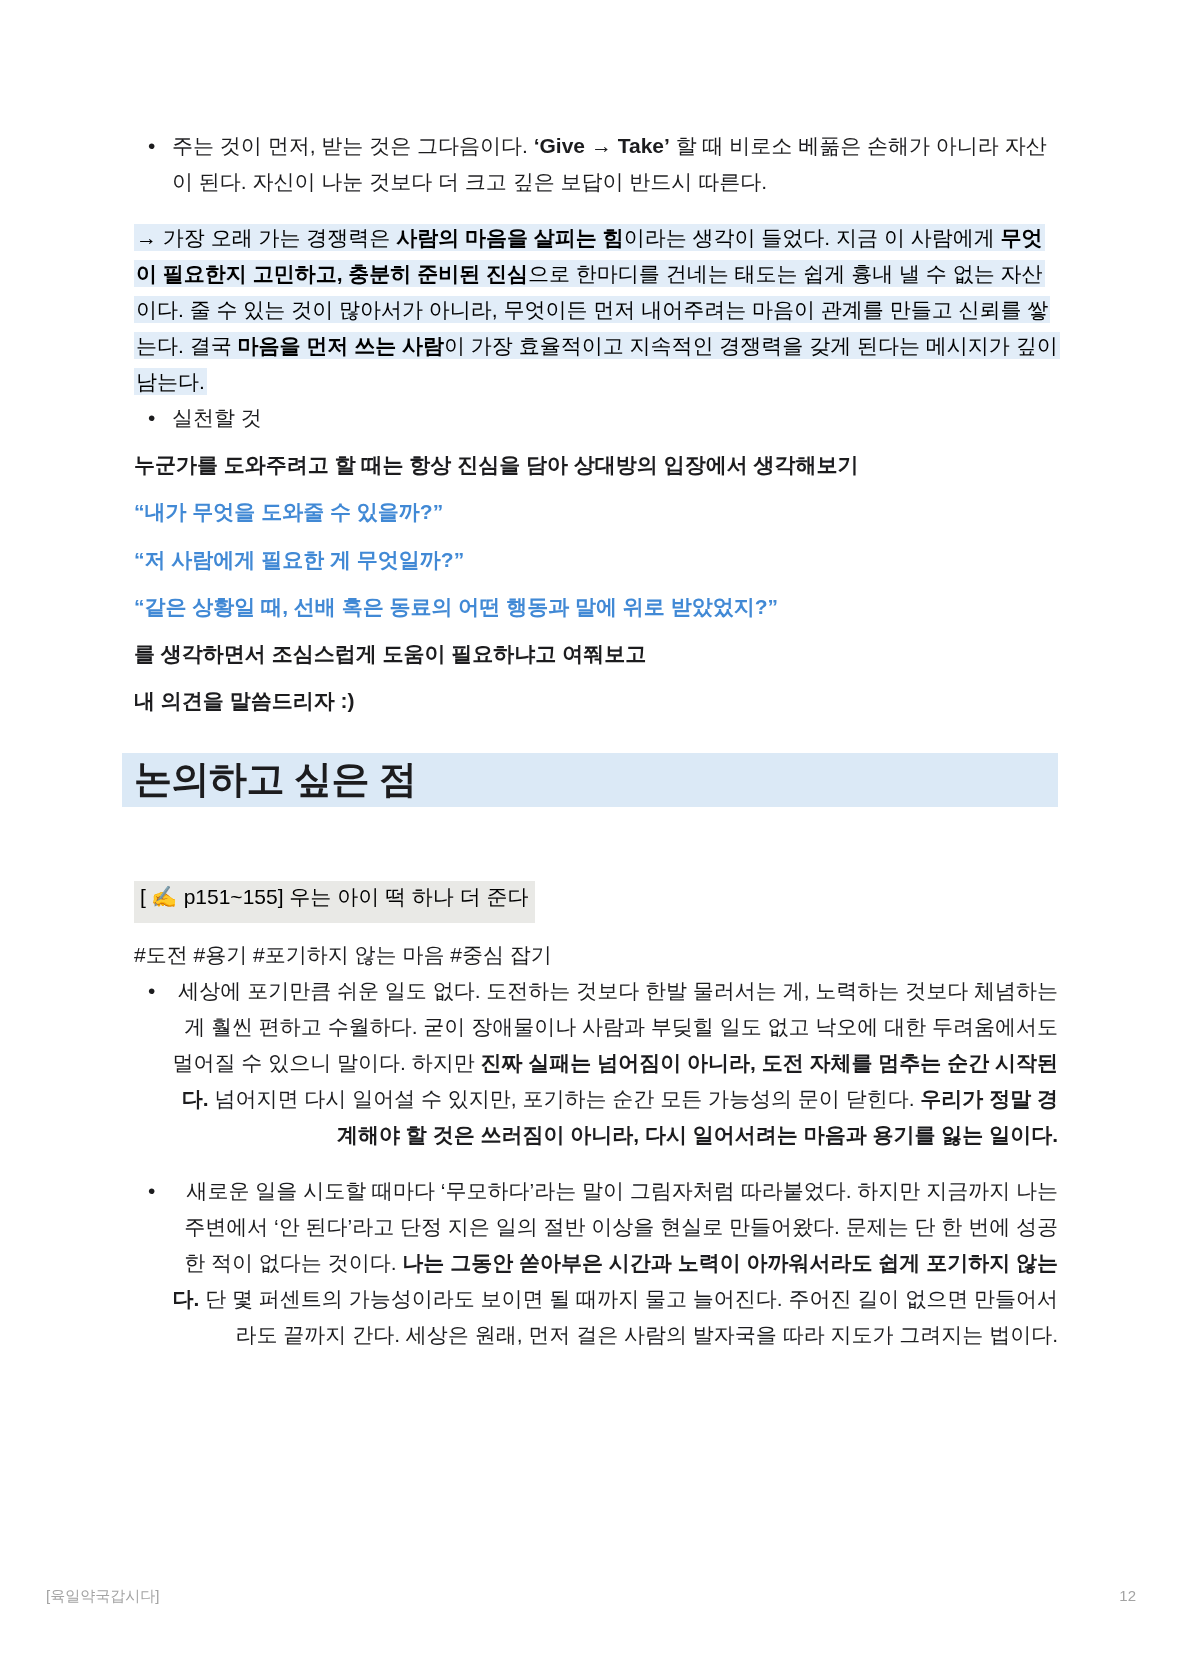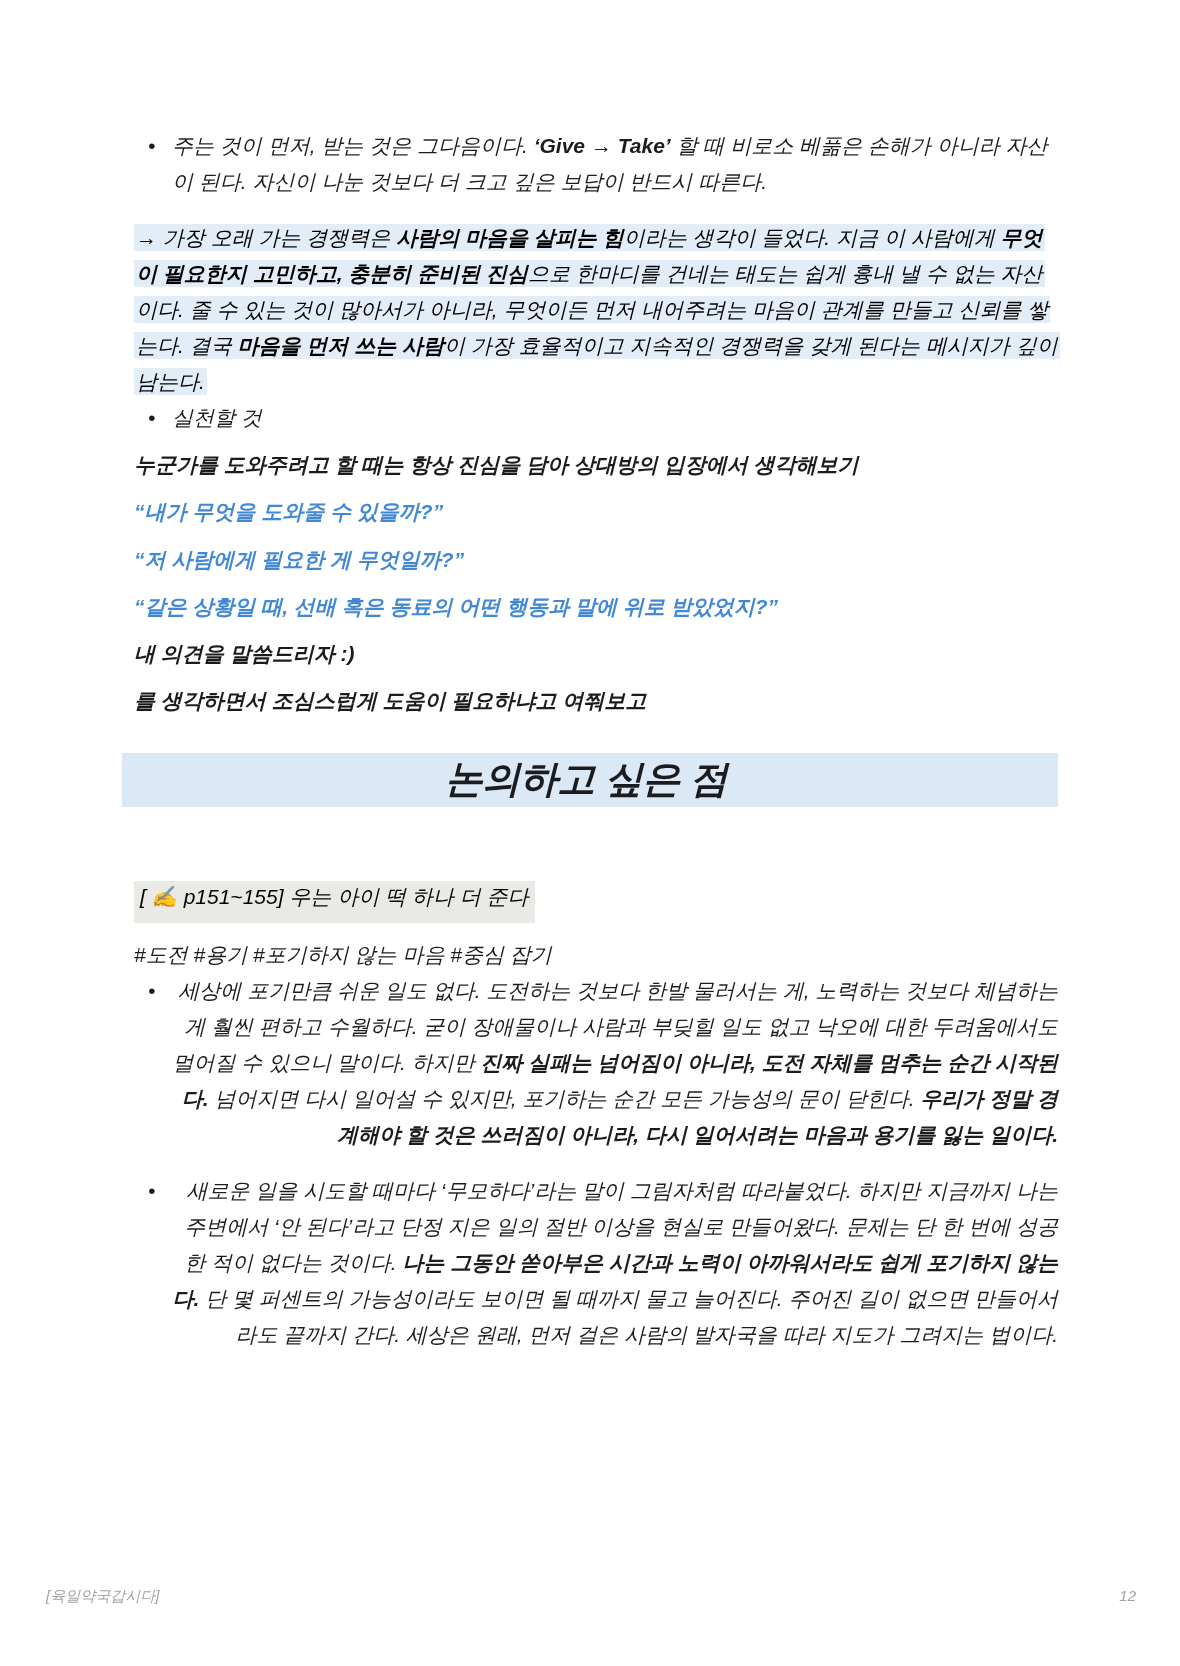--- a/index.html
+++ b/index.html
@@ -2,21 +2,21 @@
 <html lang="ko" style="--text: #1c1c1e; --blue: #4189d5; --hl_blue: #e2edf8; --header_bg: #dbe9f6; --hl_gray: #e9e9e6; --muted: #a3a3a3;"><head>
 <meta charset="utf-8">
 <style>
   html,body{margin:0;padding:0;}
   body{
     width:1180px;height:1666px;background:#ffffff;
     font-family:"Liberation Sans","DejaVu Sans",sans-serif;
     color:var(--text,#1c1c1e);
     -webkit-font-smoothing:antialiased;
   }
-  .page{position:relative;width:1180px;height:1666px;overflow:hidden;background:#fff;font-style:italic;}
+  .page{position:relative;width:1180px;height:1666px;overflow:hidden;background:#fff;}
   .content{
     box-sizing:border-box;
     padding:128px 122px 0 134px;
     font-size:21px;line-height:36px;
     word-break:break-all;
   }
   .b{font-weight:700;}
   p{margin:0;}
   ul.doc-list{list-style:none;margin:0;padding:0;}
   ul.doc-list > li{position:relative;padding-left:38px;}
@@ -35,21 +35,20 @@
   .practice-list{margin-top:48px;}
   .bold-para{font-weight:700;margin-top:11px;}
   .blue{color:var(--blue,#4189d5);}
   .q-block{line-height:37px;}
   .section-heading{
     margin:34px 0 0 -12px;
     background:var(--header_bg,#dbe9f6);
     font-size:38px;line-height:48px;font-weight:700;
     padding:2px 20px 4px 12px;
     letter-spacing:-0.5px;
-    text-align:center;
   }
   .page-ref{margin-top:72px;}
   .gray-hl{
     background:var(--hl_gray,#e9e9e6);
     padding:4px 6px 15px 6px;
     -webkit-box-decoration-break:clone;
     box-decoration-break:clone;
   }
   .hashtags{margin-top:22px;}
   .body-list{margin-top:20px;text-align:right;}
@@ -86,23 +85,23 @@
     <p class="bold-para">누군가를 도와주려고 할 때는 항상 진심을 담아 상대방의 입장에서 생각해보기</p>
 
     <p class="bold-para blue">“내가 무엇을 도와줄 수 있을까?”</p>
 
     <p class="bold-para blue q-block">
       <span>“저 사람에게 필요한 게 무엇일까?”</span><br>
     </p>
 
     <p class="bold-para blue">“같은 상황일 때, 선배 혹은 동료의 어떤 행동과 말에 위로 받았었지?”</p>
 
+    <p class="bold-para">를 생각하면서 조심스럽게 도움이 필요하냐고 여쭤보고</p>
+
     <p class="bold-para">내 의견을 말씀드리자 :)</p>
-
-    <p class="bold-para">를 생각하면서 조심스럽게 도움이 필요하냐고 여쭤보고</p>
 
     <h1 class="section-heading">
       <span>논의하고 싶은 점</span>
     </h1>
 
     <p class="page-ref">
       <mark class="gray-hl">[ ✍️ p151~155] 우는 아이 떡 하나 더 준다</mark>
     </p>
 
     <p class="hashtags">#도전 #용기 #포기하지 않는 마음 #중심 잡기</p>

